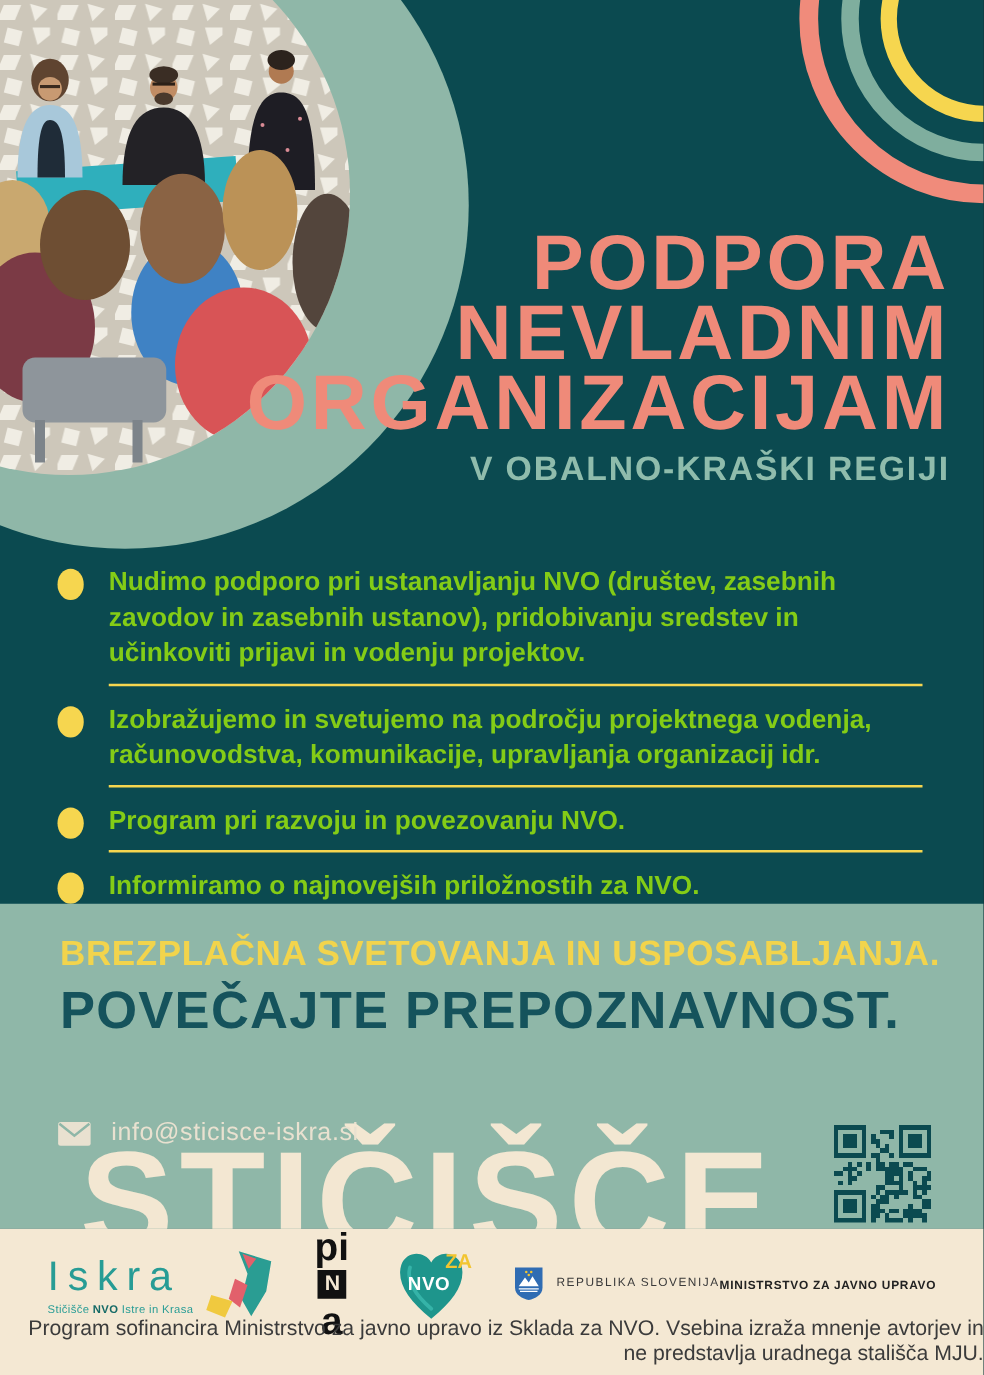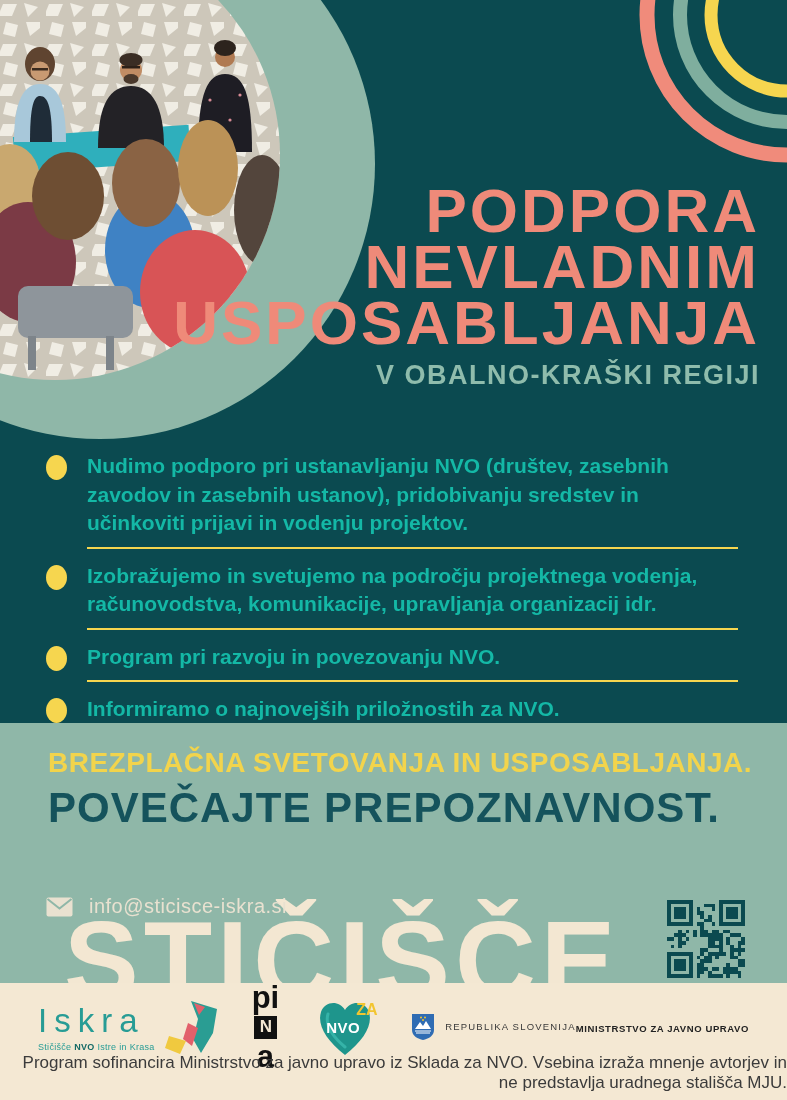--- a/index.html
+++ b/index.html
@@ -22,21 +22,21 @@
     color:#8FBCAC;white-space:nowrap;
   }
   .bullets{position:absolute;left:46px;top:452px;width:692px;}
   .bullet{display:flex;align-items:flex-start;margin-bottom:13px;}
   .dot{
     flex:0 0 auto;width:21px;height:25px;border-radius:50%;
     background:#F6D64F;margin-right:20px;margin-top:3px;
   }
   .btext{
     flex:1;border-bottom:2px solid #F6D64F;padding-bottom:9px;
-    color:#14b8a6;font-size:21px;font-weight:600;line-height:1.36;
+    color:#84cc16;font-size:21px;font-weight:600;line-height:1.36;
   }
   .btext .inner{display:block;max-width:612px;}
   
   .promo{
     position:absolute;left:0;top:723px;width:787px;height:260px;
     background:#8FB7A8;overflow:hidden;
   }
   .highlight{
     position:absolute;left:48px;top:24px;
     font-size:28px;font-weight:800;letter-spacing:.5px;color:#F2D44C;white-space:nowrap;
@@ -154,21 +154,21 @@
 
     <svg class="rings-art" width="170" height="175" viewBox="0 0 170 175">
       <circle cx="170" cy="15" r="140" fill="none" stroke="#F08B7B" stroke-width="15"></circle>
       <circle cx="170" cy="15" r="107" fill="none" stroke="#7FAE9E" stroke-width="14"></circle>
       <circle cx="170" cy="15" r="76" fill="none" stroke="#F6D64F" stroke-width="13"></circle>
     </svg>
 
     <div class="title-block">
       <div class="title-line">PODPORA</div>
       <div class="title-line">NEVLADNIM</div>
-      <div class="title-line">USPOSABLJANJA</div>
+      <div class="title-line">ORGANIZACIJAM</div>
       <div class="subtitle">V OBALNO-KRAŠKI REGIJI</div>
     </div>
 
     <div class="bullets">
       <div class="bullet">
         <span class="dot"></span>
         <span class="btext">
             <span class="inner">Nudimo podporo pri ustanavljanju NVO (društev, zasebnih zavodov in zasebnih ustanov), pridobivanju sredstev in učinkoviti prijavi in vodenju projektov.</span>
           </span>
       </div>

